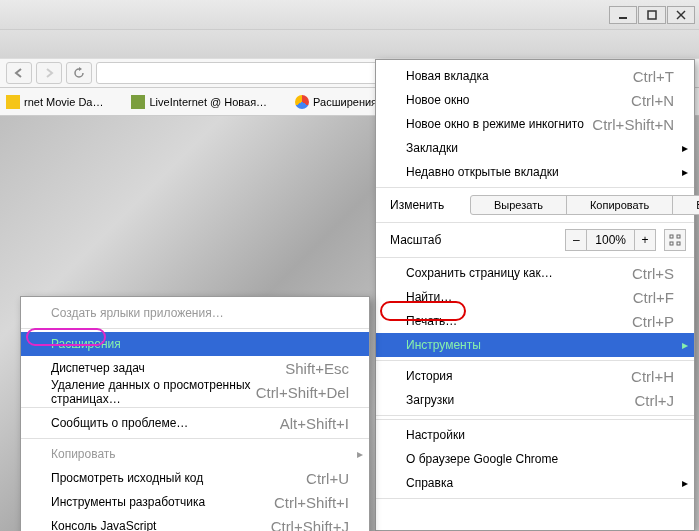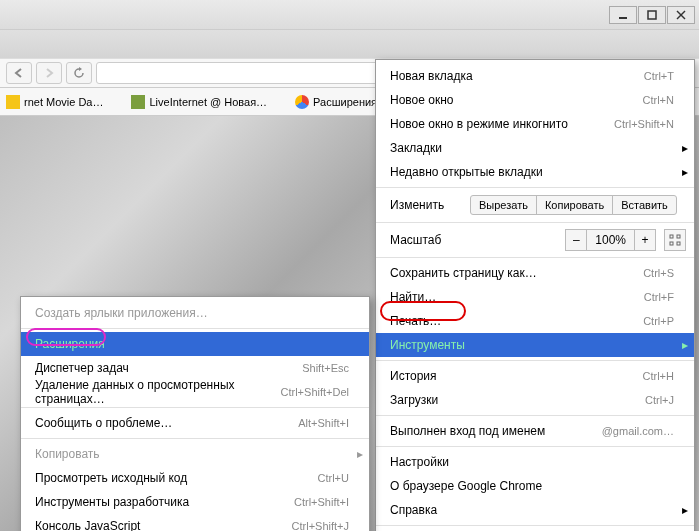--- a/index.html
+++ b/index.html
@@ -20,34 +20,34 @@
   .menu-btn div { height:2px; background:#666; width:100%;}
   
   .bookbar { height:28px; background:#f7f7f7; border-bottom:1px solid #ccc; display:flex; align-items:center; padding:0 6px; gap:28px; font-size:11px;}
   .bookmark { display:flex; align-items:center; gap:4px; }
   .fav { width:14px; height:14px; }
   
   .content { position:absolute; top:116px; left:0; right:0; bottom:0; background: linear-gradient(135deg, #bfbfbf 0%, #d8d8d8 20%, #a8a8a8 40%, #c8c8c8 60%, #b0b0b0 80%, #d0d0d0 100%); display:flex; align-items:center; justify-content:flex-start; padding-left:60px;}
   .logo { font-family: "Times New Roman", serif; font-size:56px; color:#fff; font-weight:normal; text-shadow:0 1px 2px rgba(0,0,0,0.3); letter-spacing:-2px;}
   
   .menu { position:absolute; background:#fff; border:1px solid #999; box-shadow:3px 3px 8px rgba(0,0,0,0.3); font-size:12px; }
-  .menu-row { display:flex; align-items:center; padding:0 20px 0 14px; height:24px; justify-content:space-between; }
+  .menu-row { display:flex; align-items:center; padding:0 20px 0 30px; height:24px; justify-content:space-between; }
   .menu-row.hover { background:#3169d6; color:#86efac; }
   .menu-row.disabled { color:#999; }
-  .shortcut { color:#888; font-size:11px; }
+  .shortcut { color:#888; font-size:15px; }
   .sep { height:1px; background:#e0e0e0; margin:3px 0;}
   .arrow { position:absolute; right:6px; }
   
   .main-menu { top:59px; right:4px; width:320px; padding:4px 0;}
   .sub-menu { top:296px; left:20px; width:350px; padding:4px 0;}
   
   .edit-row { display:flex; align-items:center; height:28px; padding:0 8px 0 14px;}
   .edit-row .lbl { flex:0 0 80px;}
   .btn-group { display:flex; gap:0;}
-  .btn-group .btn { border:1px solid #bbb; background:#f5f5f5; padding:3px 8px; font-size:11px; margin-left:-1px;}
+  .btn-group .btn { border:1px solid #bbb; background:#f5f5f5; padding:3px 23px; font-size:11px; margin-left:-1px;}
   .btn-group .btn:first-child { border-radius:3px 0 0 3px; margin-left:0;}
   .btn-group .btn:last-child { border-radius:0 3px 3px 0;}
   .zoom-box { display:flex; gap:0; margin-left:auto; align-items:center;}
   .zbtn { width:22px; height:22px; border:1px solid #bbb; background:#f5f5f5; display:flex; align-items:center; justify-content:center; margin-left:-1px;}
   .ztxt { border:1px solid #bbb; background:#f5f5f5; height:22px; padding:0 8px; display:flex; align-items:center; margin-left:-1px;}
   .fs-btn { width:22px; height:22px; border:1px solid #bbb; background:#f5f5f5; margin-left:8px; display:flex; align-items:center; justify-content:center;}
   
   .circle-red { position:absolute; border:2px solid #d00; border-radius:14px; pointer-events:none;}
   .circle-pink { position:absolute; border:2px solid #e028c8; border-radius:12px; pointer-events:none;}
   
@@ -208,24 +208,20 @@
   <div class="sep"></div>
   <div class="menu-row">
       <span>История</span>
       <span class="shortcut">Ctrl+H</span>
     </div>
   <div class="menu-row">
       <span>Загрузки</span>
       <span class="shortcut">Ctrl+J</span>
     </div>
   <div class="sep"></div>
-  <div class="menu-row">
-      <span>Выполнен вход под именем</span>
-      <span class="shortcut">@gmail.com…</span>
-    </div>
   <div class="sep"></div>
   <div class="menu-row">
       <span>Настройки</span>
     </div>
   <div class="menu-row">
       <span>О браузере Google Chrome</span>
     </div>
   <div class="menu-row" style="position:relative;">
       <span>Справка</span>
       <span class="arrow">▸</span>

